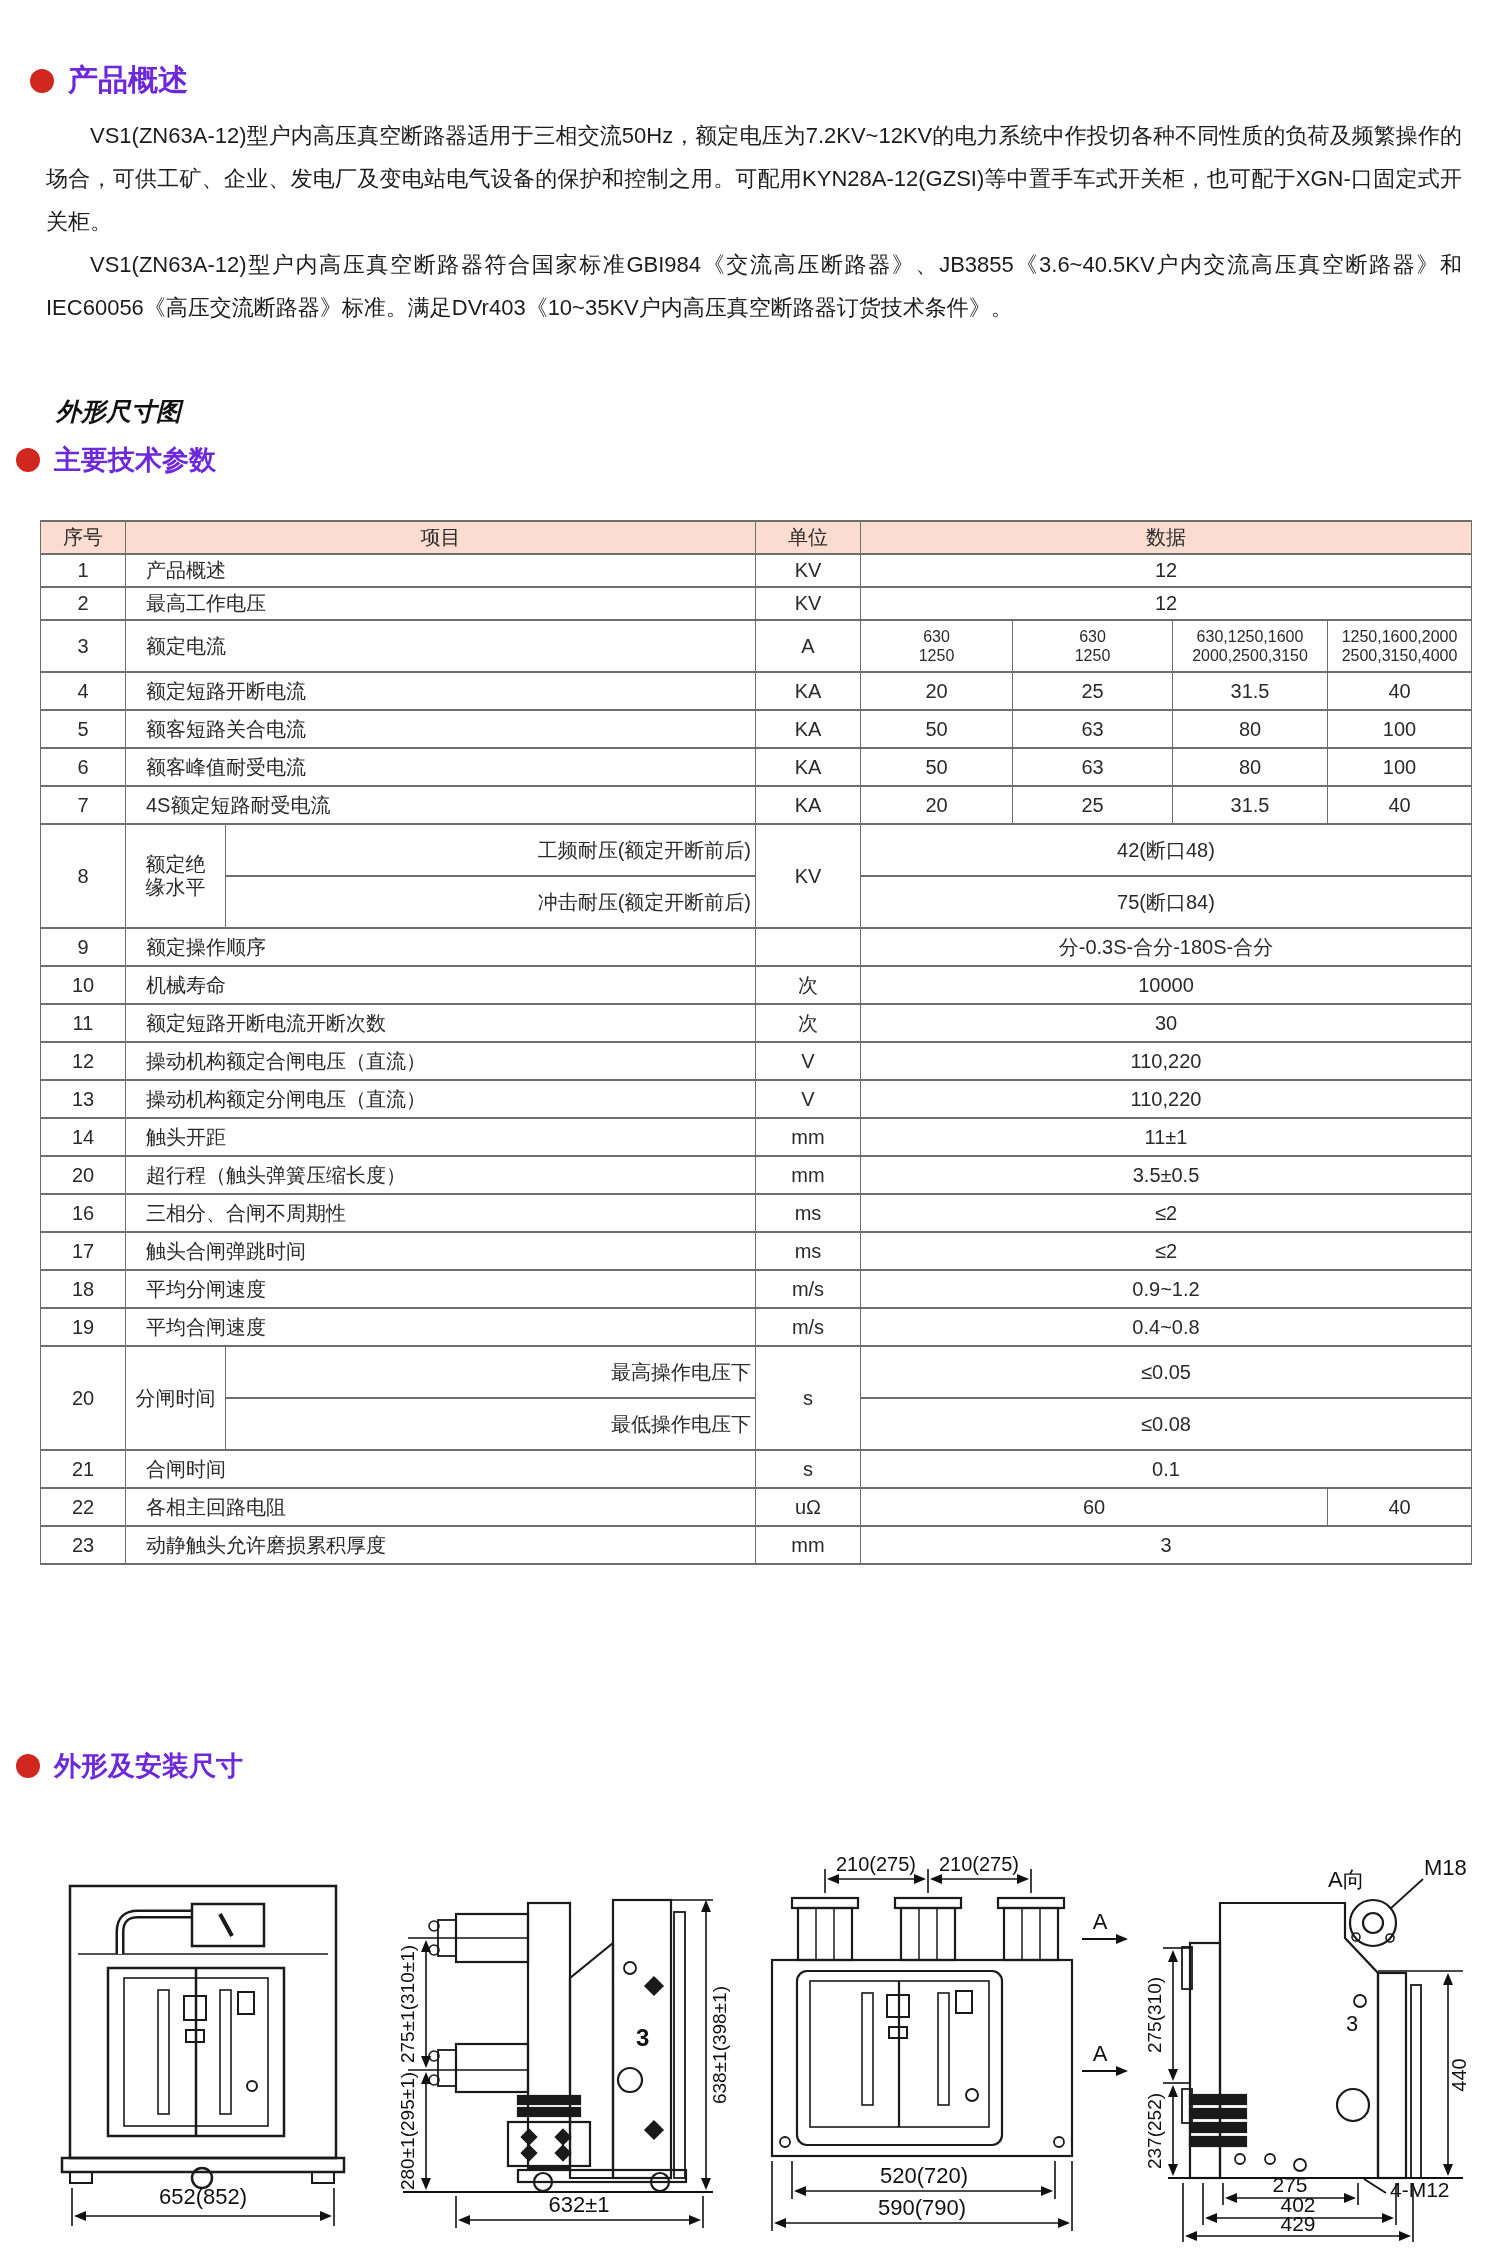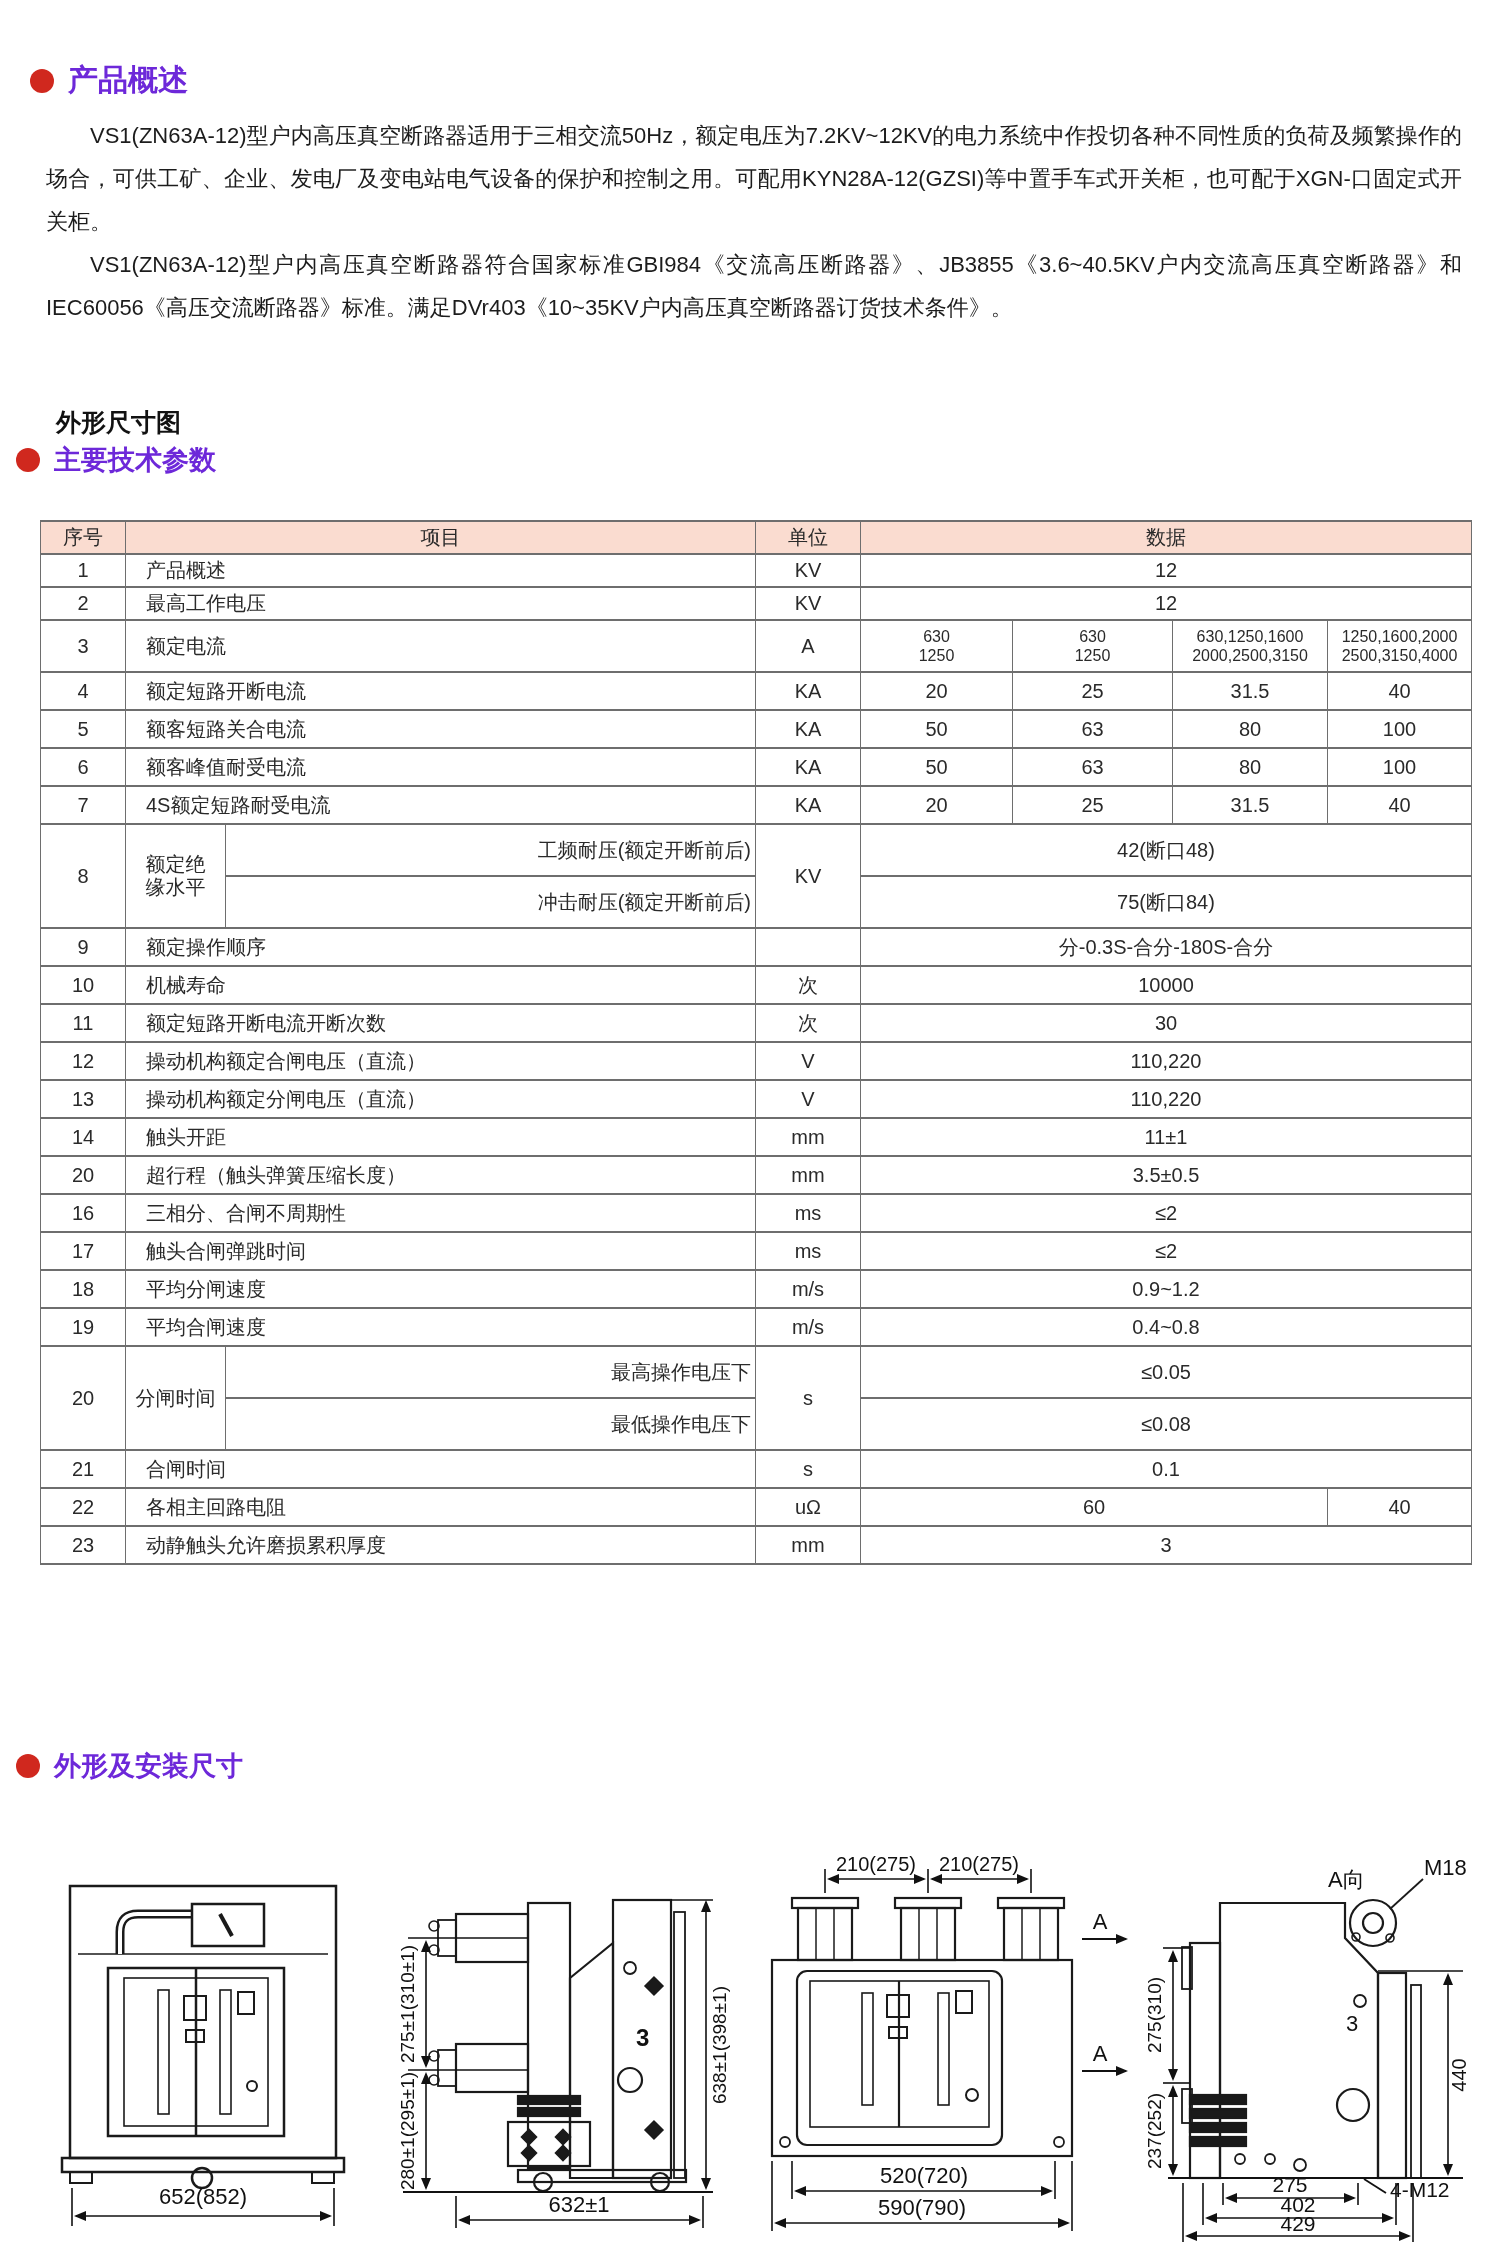--- a/index.html
+++ b/index.html
@@ -31,21 +31,21 @@
 <div class="abs heading h-main" style="left:30px;top:60px;">
   <span class="bullet"></span>
   <span>产品概述</span>
 </div>
 
 <div class="abs paras">
   <p>VS1(ZN63A-12)型户内高压真空断路器适用于三相交流50Hz，额定电压为7.2KV~12KV的电力系统中作投切各种不同性质的负荷及频繁操作的场合，可供工矿、企业、发电厂及变电站电气设备的保护和控制之用。可配用KYN28A-12(GZSI)等中置手车式开关柜，也可配于XGN-口固定式开关柜。</p>
   <p>VS1(ZN63A-12)型户内高压真空断路器符合国家标准GBI984《交流高压断路器》、JB3855《3.6~40.5KV户内交流高压真空断路器》和IEC60056《高压交流断路器》标准。满足DVr403《10~35KV户内高压真空断路器订货技术条件》。</p>
 </div>
 
-<div class="abs h-plain" style="left:56px;top:406px;">外形尺寸图</div>
+<div class="abs h-plain" style="left:56px;top:395px;font-style:italic;">外形尺寸图</div>
 
 <div class="abs heading h-sub" style="left:16px;top:442px;">
   <span class="bullet"></span>
   <span>主要技术参数</span>
 </div>
 
 <table class="params">
   <colgroup>
     <col style="width:85px">
       <col style="width:100px">

